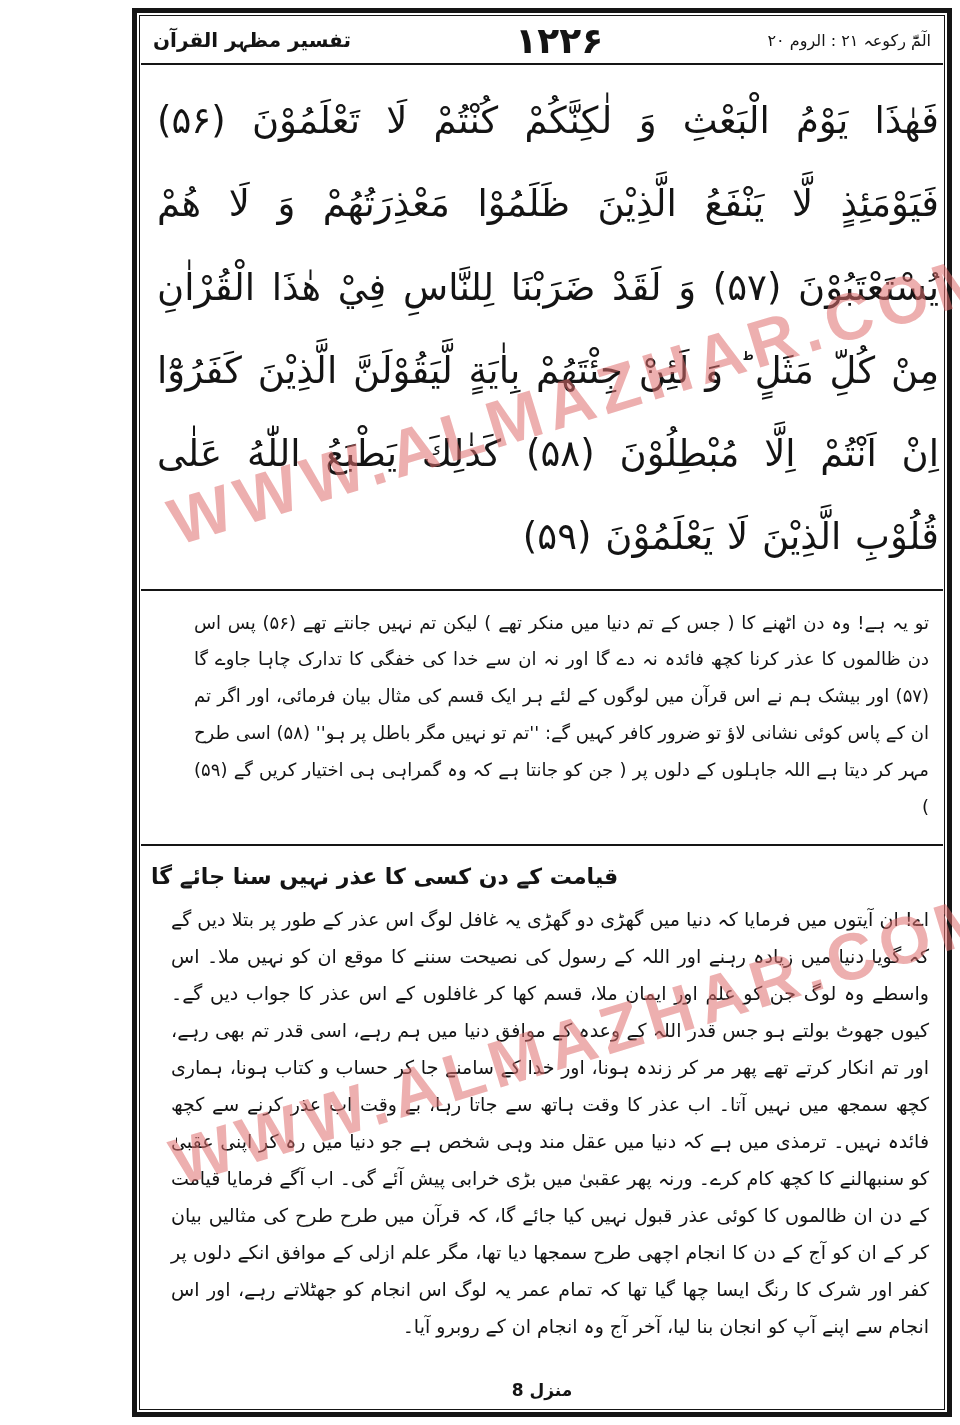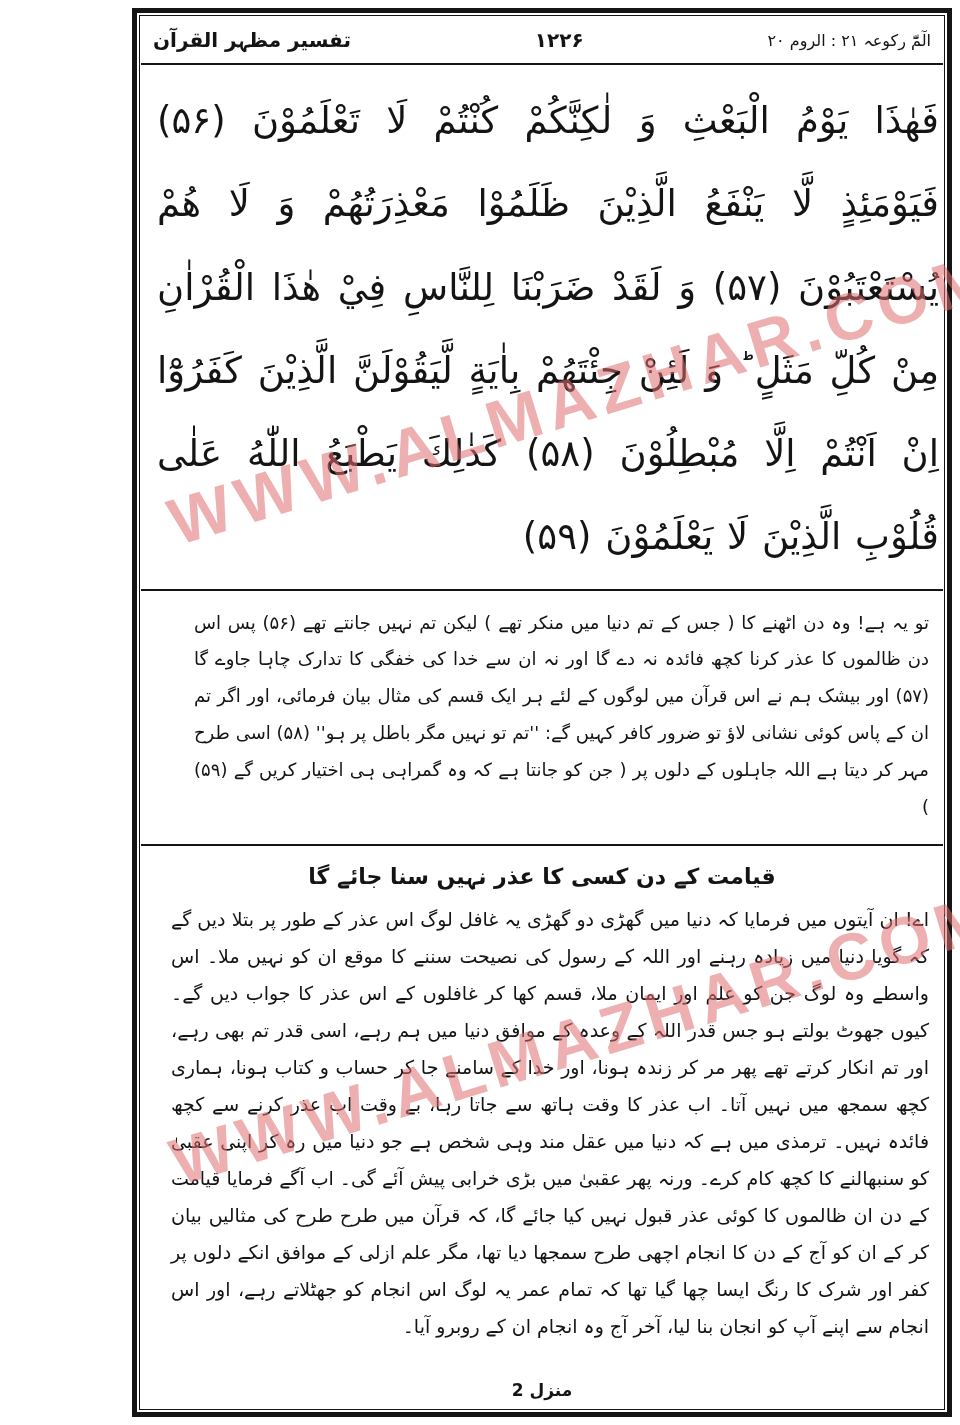--- a/index.html
+++ b/index.html
@@ -19,38 +19,38 @@
     content:"";position:absolute;top:2px;left:2px;right:2px;bottom:2px;
     border:1px solid #151515;pointer-events:none;
   }
   .frame-inner{position:absolute;top:4px;left:4px;right:4px;bottom:4px;}
 
   .header{
     display:flex;flex-direction:row-reverse;align-items:center;
     justify-content:space-between;height:46px;padding:0 12px;box-sizing:border-box;
   }
   .h-left{font-size:16px;direction:rtl;}
-  .h-center{font-size:20px;font-weight:bold;letter-spacing:2px;}
+  .h-center{font-size:36px;font-weight:bold;letter-spacing:2px;}
   .h-right{font-size:20px;font-weight:bold;}
   .header-rule{border-top:2px solid #151515;margin:0;}
 
   .verses{
     direction:rtl;text-align:justify;font-weight:normal;
     font-size:37px;line-height:2.25;padding:14px 4px 6px 16px;
     word-spacing:2px;
   }
   .rule{border-top:2.5px solid #151515;margin:4px 0;}
 
   .translation{
     direction:rtl;text-align:justify;font-size:18px;line-height:2.05;
     padding:10px 14px 14px 14px;
     margin-left:39px;
   }
   .heading{
-    text-align:center;font-weight:bold;font-size:22px;
+    text-align:left;font-weight:bold;font-size:22px;
     padding:14px 10px 4px 10px;
   }
   .commentary{
     direction:rtl;text-align:justify;font-size:19px;line-height:1.95;
     padding:8px 14px 6px 14px;
     margin-left:16px;
   }
   .footer{
     position:absolute;bottom:8px;left:0;right:0;text-align:center;
     font-size:17px;font-weight:bold;
@@ -83,19 +83,19 @@
       <div class="rule"></div>
 
       <div class="translation">تو یہ ہے! وہ دن اٹھنے کا ( جس کے تم دنیا میں منکر تھے ) لیکن تم نہیں جانتے تھے (۵۶) پس اس دن ظالموں کا عذر کرنا کچھ فائدہ نہ دے گا اور نہ ان سے خدا کی خفگی کا تدارک چاہا جاوے گا (۵۷) اور بیشک ہم نے اس قرآن میں لوگوں کے لئے ہر ایک قسم کی مثال بیان فرمائی، اور اگر تم ان کے پاس کوئی نشانی لاؤ تو ضرور کافر کہیں گے: ''تم تو نہیں مگر باطل پر ہو'' (۵۸) اسی طرح مہر کر دیتا ہے اللہ جاہلوں کے دلوں پر ( جن کو جانتا ہے کہ وہ گمراہی ہی اختیار کریں گے (۵۹) )</div>
 
       <div class="rule"></div>
 
       <div class="heading">قیامت کے دن کسی کا عذر نہیں سنا جائے گا</div>
 
       <div class="commentary">اے! ان آیتوں میں فرمایا کہ دنیا میں گھڑی دو گھڑی یہ غافل لوگ اس عذر کے طور پر بتلا دیں گے کہ گویا دنیا میں زیادہ رہنے اور اللہ کے رسول کی نصیحت سننے کا موقع ان کو نہیں ملا۔ اس واسطے وہ لوگ جن کو علم اور ایمان ملا، قسم کھا کر غافلوں کے اس عذر کا جواب دیں گے۔ کیوں جھوٹ بولتے ہو جس قدر اللہ کے وعدہ کے موافق دنیا میں ہم رہے، اسی قدر تم بھی رہے، اور تم انکار کرتے تھے پھر مر کر زندہ ہونا، اور خدا کے سامنے جا کر حساب و کتاب ہونا، ہماری کچھ سمجھ میں نہیں آتا۔ اب عذر کا وقت ہاتھ سے جاتا رہا، بے وقت اب عذر کرنے سے کچھ فائدہ نہیں۔ ترمذی میں ہے کہ دنیا میں عقل مند وہی شخص ہے جو دنیا میں رہ کر اپنی عقبیٰ کو سنبھالنے کا کچھ کام کرے۔ ورنہ پھر عقبیٰ میں بڑی خرابی پیش آئے گی۔ اب آگے فرمایا قیامت کے دن ان ظالموں کا کوئی عذر قبول نہیں کیا جائے گا، کہ قرآن میں طرح طرح کی مثالیں بیان کر کے ان کو آج کے دن کا انجام اچھی طرح سمجھا دیا تھا، مگر علم ازلی کے موافق انکے دلوں پر کفر اور شرک کا رنگ ایسا چھا گیا تھا کہ تمام عمر یہ لوگ اس انجام کو جھٹلاتے رہے، اور اس انجام سے اپنے آپ کو انجان بنا لیا، آخر آج وہ انجام ان کے روبرو آیا۔</div>
 
-      <div class="footer">منزل 2</div>
+      <div class="footer">منزل 8</div>
     </div>
   </div>
 
   <div class="watermark wm1">WWW.ALMAZHAR.COM</div>
   <div class="watermark wm2">WWW.ALMAZHAR.COM</div>
 </div>
 
 </body></html>

